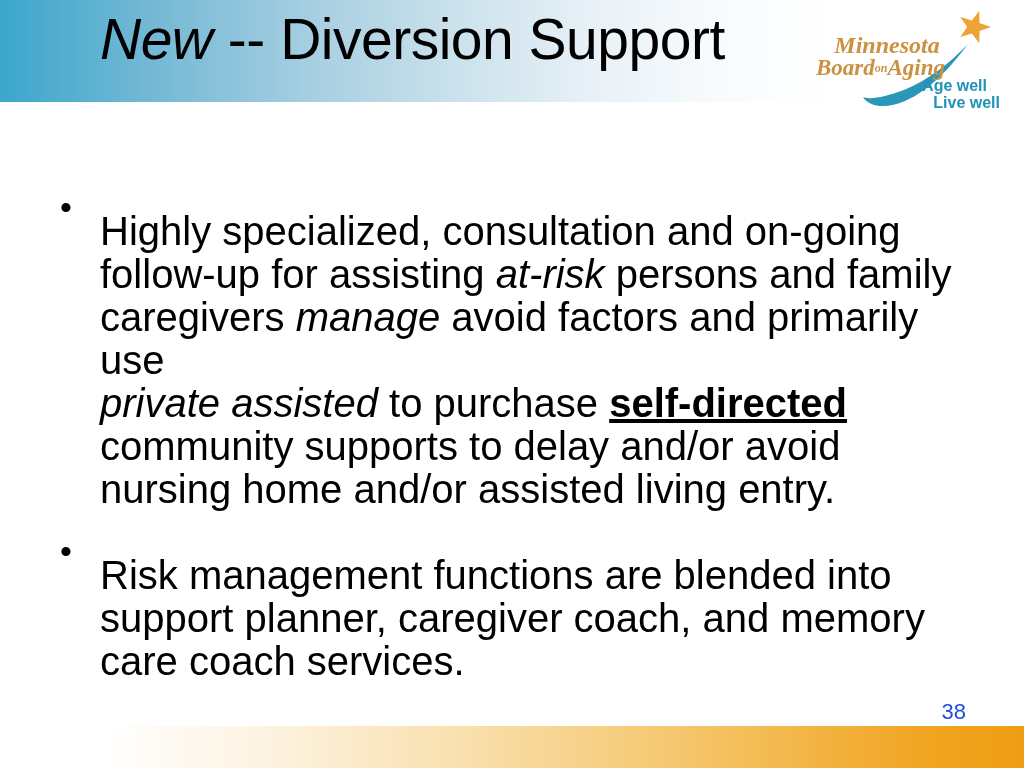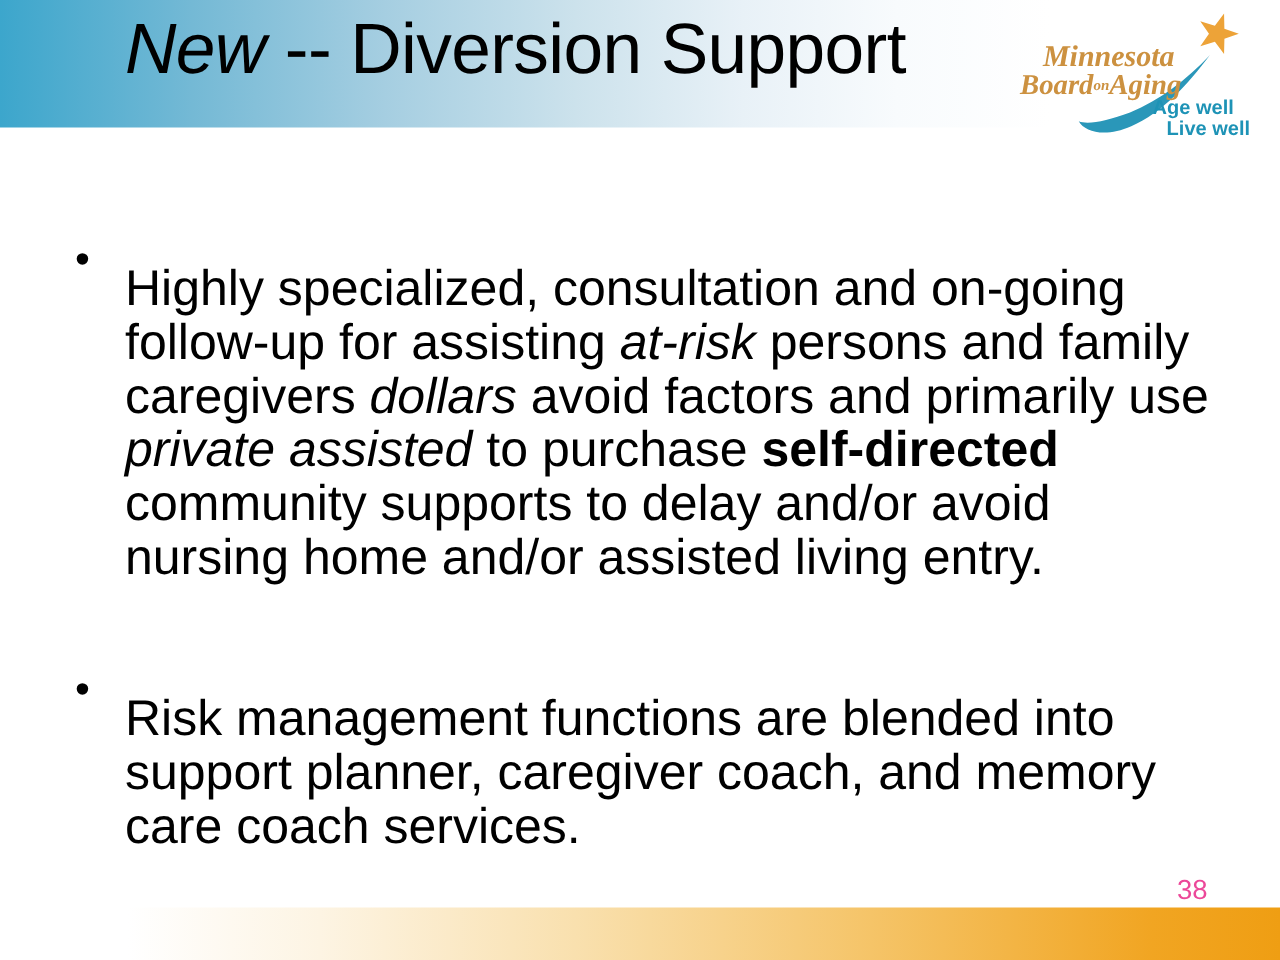--- a/index.html
+++ b/index.html
@@ -33,25 +33,25 @@
   }
   .bullet .marker {
     width:40px; flex:0 0 40px; font-size:34px; line-height:43px;
   }
   .bullet .btext { flex:1; white-space:pre-wrap;margin-top:24px; }
   .bullet-1 { top:186px; }
   .bullet-2 { top:530px; }
 
   .run-regular { font-style:normal; font-weight:400; }
   .run-italic  { font-style:italic; }
-  .run-bold    { font-weight:700; }
+  .run-bold    { font-weight:700;text-decoration:underline; }
 
   .page-number {
     position:absolute; top:701px; right:58px;
-    font-size:22px; line-height:1.0; color:#ec4899;
+    font-size:22px; line-height:1.0; color:#1d4ed8;
   }
 
   
   .bottom-band {
     position:absolute; left:0; top:726px; width:1024px; height:42px;
     background:linear-gradient(90deg,
       #FFFFFF 0%, #FFFFFF 10%, #FDF4E3 25%, #F9E0AE 45%,
       #F5C468 68%, #F1A522 90%, #EF9E13 100%);
   }
 </style>
@@ -74,21 +74,21 @@
     <text x="26" y="69" fill="#CC9140" font-family="Liberation Serif, serif" font-style="italic" font-weight="700" font-size="23"><tspan>Board</tspan><tspan font-size="12" dy="-3">on</tspan><tspan dy="3">Aging</tspan></text>
 
     <text x="197" y="85" text-anchor="end" fill="#1E93B6" font-family="Liberation Sans, sans-serif" font-weight="700" font-size="16">Age well</text>
     <text x="210" y="102" text-anchor="end" fill="#1E93B6" font-family="Liberation Sans, sans-serif" font-weight="700" font-size="16">Live well</text>
   </svg>
 
   <div class="bullet bullet-1">
     <span class="marker">•</span>
     <div class="btext"><span class="run run-regular">Highly specialized, consultation and on-going
 follow-up for assisting </span><span class="run run-italic">at-risk</span><span class="run run-regular"> persons and family
-caregivers </span><span class="run run-italic">dollars</span><span class="run run-regular"> avoid factors and primarily use
+caregivers </span><span class="run run-italic">manage</span><span class="run run-regular"> avoid factors and primarily use
 </span><span class="run run-italic">private assisted</span><span class="run run-regular"> to purchase </span><span class="run run-bold">self-directed</span><span class="run run-regular">
 community supports to delay and/or avoid
 nursing home and/or assisted living entry.</span></div>
   </div>
 
   <div class="bullet bullet-2">
     <span class="marker">•</span>
     <div class="btext"><span class="run run-regular">Risk management functions are blended into
 support planner, caregiver coach, and memory
 care coach services.</span></div>

